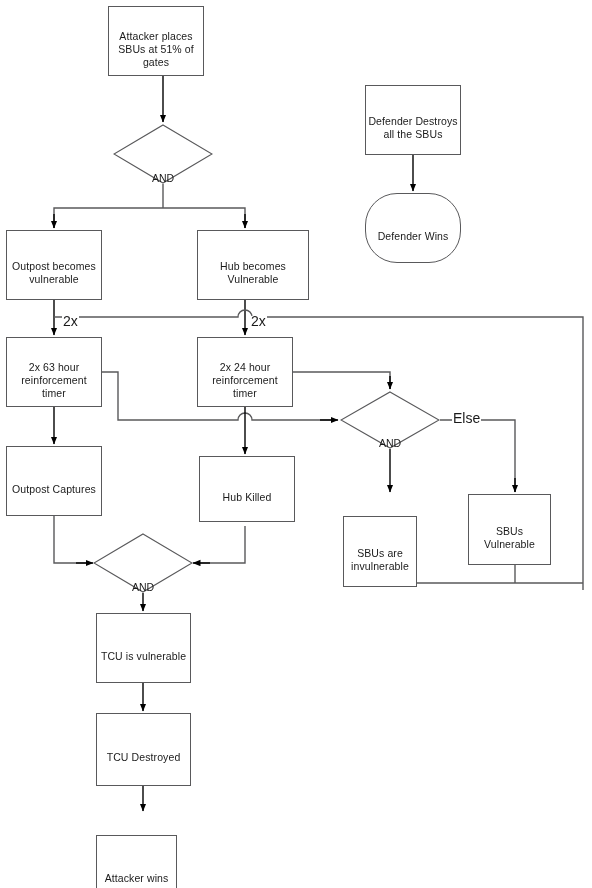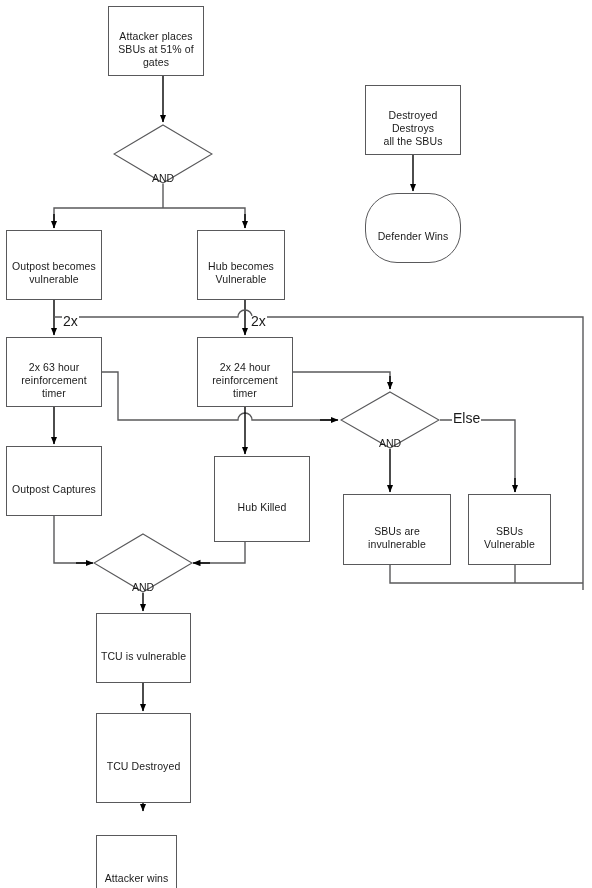--- a/index.html
+++ b/index.html
@@ -146,82 +146,82 @@
       <polygon points="50,1 99,30 50,59 1,30" fill="#ffffff" stroke="#59595b" stroke-width="1.2"></polygon>
     </svg>
     <span class="gate-label">AND</span>
   </div>
 
   <div class="node" style="left:6px; top:230px; width:96px; height:70px;">
     <span>Outpost becomes
 vulnerable</span>
   </div>
 
-  <div class="node" style="left:197px; top:230px; width:88px; height:70px;">
+  <div class="node" style="left:197px; top:230px; width:112px; height:70px;">
     <span>Hub becomes
 Vulnerable</span>
   </div>
 
   <div class="node" style="left:6px; top:337px; width:96px; height:70px;">
     <span>2x 63 hour
 reinforcement
 timer</span>
   </div>
 
   <div class="node" style="left:197px; top:337px; width:96px; height:70px;">
     <span>2x 24 hour
 reinforcement
 timer</span>
   </div>
 
   <div class="node" style="left:6px; top:446px; width:96px; height:70px;">
     <span>Outpost Captures</span>
   </div>
 
-  <div class="node" style="left:214px; top:456px; width:96px; height:86px;">
+  <div class="node" style="left:199px; top:456px; width:96px; height:66px;">
     <span>Hub Killed</span>
   </div>
 
   <div class="gate" style="left:340px; top:391px; width:100px; height:58px;">
     <svg class="gate-svg" width="100" height="58" viewBox="0 0 100 58" xmlns="http://www.w3.org/2000/svg">
       <polygon points="50,1 99,29 50,57 1,29" fill="#ffffff" stroke="#59595b" stroke-width="1.2"></polygon>
     </svg>
     <span class="gate-label">AND</span>
   </div>
 
-  <div class="node" style="left:343px; top:494px; width:108px; height:71px;">
+  <div class="node" style="left:343px; top:516px; width:74px; height:71px;">
     <span>SBUs are
 invulnerable</span>
   </div>
 
   <div class="node" style="left:468px; top:494px; width:83px; height:71px;">
     <span>SBUs Vulnerable</span>
   </div>
 
   <div class="gate" style="left:93px; top:533px; width:100px; height:60px;">
     <svg class="gate-svg" width="100" height="60" viewBox="0 0 100 60" xmlns="http://www.w3.org/2000/svg">
       <polygon points="50,1 99,30 50,59 1,30" fill="#ffffff" stroke="#59595b" stroke-width="1.2"></polygon>
     </svg>
     <span class="gate-label">AND</span>
   </div>
 
   <div class="node" style="left:96px; top:613px; width:95px; height:70px;">
     <span>TCU is vulnerable</span>
   </div>
 
-  <div class="node" style="left:96px; top:713px; width:95px; height:90px;">
+  <div class="node" style="left:96px; top:713px; width:95px; height:73px;">
     <span>TCU Destroyed</span>
   </div>
 
   <div class="node" style="left:96px; top:835px; width:81px; height:70px;">
     <span>Attacker wins</span>
   </div>
 
   <div class="node" style="left:365px; top:85px; width:96px; height:70px;">
-    <span>Destroyed Destroys
+    <span>Defender Destroys
 all the SBUs</span>
   </div>
 
   <div class="node" style="left:365px; top:193px; width:96px; height:70px;border-radius:32px;">
     <span>Defender Wins</span>
   </div>
 
   <div class="edge-label" style="left:62px; top:316px;">
     <span>2x</span>
   </div>

